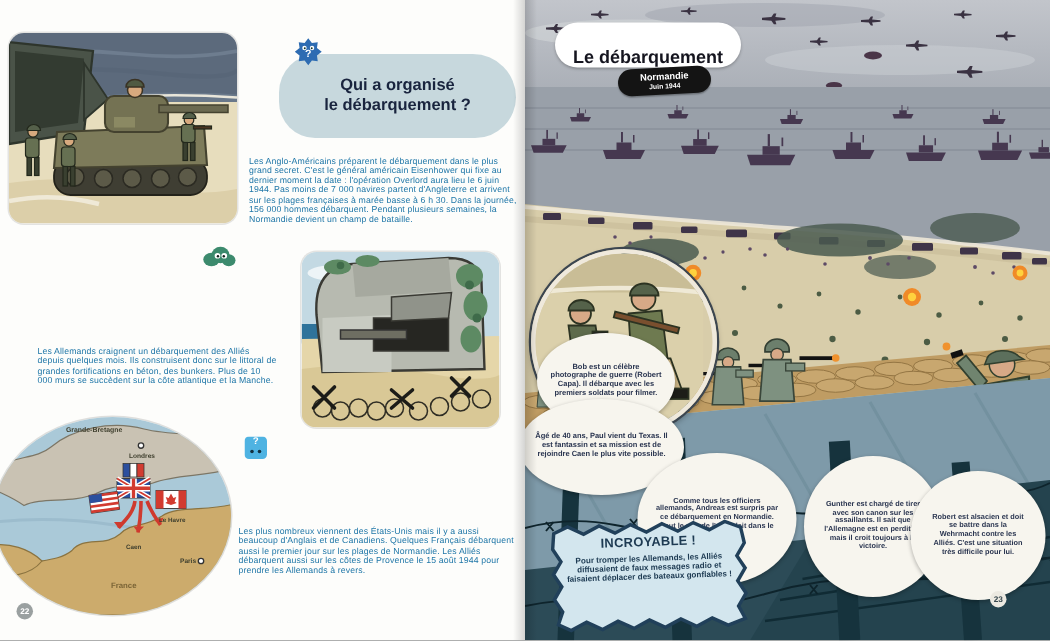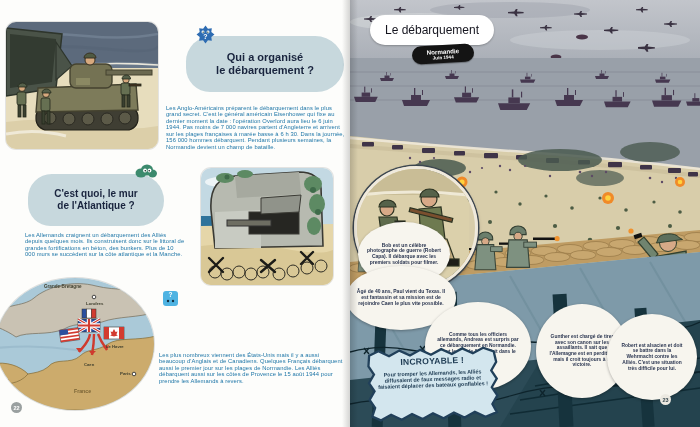--- a/index.html
+++ b/index.html
@@ -15,22 +15,22 @@
   .qtext{position:absolute;color:#2077a8;font-size:5.8px;line-height:6.45px;letter-spacing:.1px;}
   .mascot{position:absolute;display:flex;align-items:center;justify-content:center;}
   .mascot .glyph{position:absolute;color:#fff;font-weight:800;}
   .pagenum{position:absolute;width:11px;height:11px;border-radius:50%;display:flex;
            align-items:center;justify-content:center;font-size:5.5px;font-weight:700;}
   .pagenum.left{background:#9aa0a0;color:#fff;}
   .pagenum.right{background:#ece9e1;color:#3a4a50;}
   
   .right-page{position:absolute;left:350px;top:0;width:350px;height:427px;overflow:hidden;background:#b6bac1;}
   .title-box{position:absolute;left:20px;top:15px;width:124px;height:30px;background:#ffffff;
-             border-radius:16px;display:flex;align-items:center;justify-content:center;
-             font-weight:400;font-size:12px;color:#15151f;box-shadow:0 1px 2px rgba(0,0,0,.25);}
+             border-radius:16px;display:flex;align-items:flex-end;justify-content:center;
+             font-weight:700;font-size:12px;color:#15151f;box-shadow:0 1px 2px rgba(0,0,0,.25);}
   .badge{position:absolute;left:62px;top:45px;width:62px;height:18px;background:#141414;
          border-radius:9px;display:flex;flex-direction:column;align-items:center;justify-content:center;
          color:#fff;transform:rotate(-3deg);box-shadow:0 1px 1px rgba(0,0,0,.3);}
   .badge .l1{font-size:6.2px;font-weight:800;line-height:7px;}
   .badge .l2{font-size:4.6px;font-weight:600;line-height:5px;}
   .inset{position:absolute;left:4px;top:166px;width:118px;height:118px;border-radius:50%;
          overflow:hidden;border:3px solid #efe9dc;box-shadow:0 0 0 1.5px #3c4650,0 2px 4px rgba(0,0,0,.35);}
   .sbubble{position:absolute;background:#f7f5ee;border-radius:50%;display:flex;align-items:center;
            justify-content:center;text-align:center;color:#2a3550;font-weight:600;
            font-size:5px;line-height:5.7px;box-sizing:border-box;
@@ -109,24 +109,20 @@
         <polygon points="17.5,9 14.5,11.3 15,15 11.3,14.5 9,17.5 6.7,14.5 3,15 3.5,11.3 0.5,9 3.5,6.7 3,3 6.7,3.5 9,0.5 11.3,3.5 15,3 14.5,6.7" fill="#2e6cb2"></polygon>
         <circle cx="6.6" cy="6.6" r="1.4" fill="#fff"></circle>
           <circle cx="11.4" cy="6.6" r="1.4" fill="#fff"></circle>
         <circle cx="6.8" cy="6.8" r=".6" fill="#132"></circle>
           <circle cx="11.2" cy="6.8" r=".6" fill="#132"></circle>
       </svg>
       <span class="glyph" style="font-size:7px;top:8px;">?</span>
     </div>
     <div class="qtext" style="left:166px;top:105px;width:180px;">Les Anglo-Américains préparent le débarquement dans le plus grand secret. C'est le général américain Eisenhower qui fixe au dernier moment la date : l'opération Overlord aura lieu le 6 juin 1944. Pas moins de 7 000 navires partent d'Angleterre et arrivent sur les plages françaises à marée basse à 6 h 30. Dans la journée, 156 000 hommes débarquent. Pendant plusieurs semaines, la Normandie devient un champ de bataille.</div>
 
-    <div class="qbubble" style="left:28px;top:174px;width:136px;height:52px;font-size:10px;">
-      <span>C'est quoi, le mur
-de l'Atlantique ?</span>
-    </div>
     <div class="mascot" style="left:134px;top:163px;width:24px;height:16px;">
       <svg width="24" height="16" viewBox="0 0 24 16">
         <ellipse cx="7" cy="10" rx="5.5" ry="4.5" fill="#3c8a6d"></ellipse>
         <ellipse cx="13" cy="7" rx="6" ry="5.5" fill="#3c8a6d"></ellipse>
         <ellipse cx="18.5" cy="10.5" rx="4.5" ry="4" fill="#3c8a6d"></ellipse>
         <circle cx="11" cy="7.5" r="1.9" fill="#fff"></circle>
           <circle cx="15.5" cy="7.5" r="1.9" fill="#fff"></circle>
         <circle cx="11.3" cy="7.8" r=".8" fill="#10201a"></circle>
           <circle cx="15.2" cy="7.8" r=".8" fill="#10201a"></circle>
       </svg>

